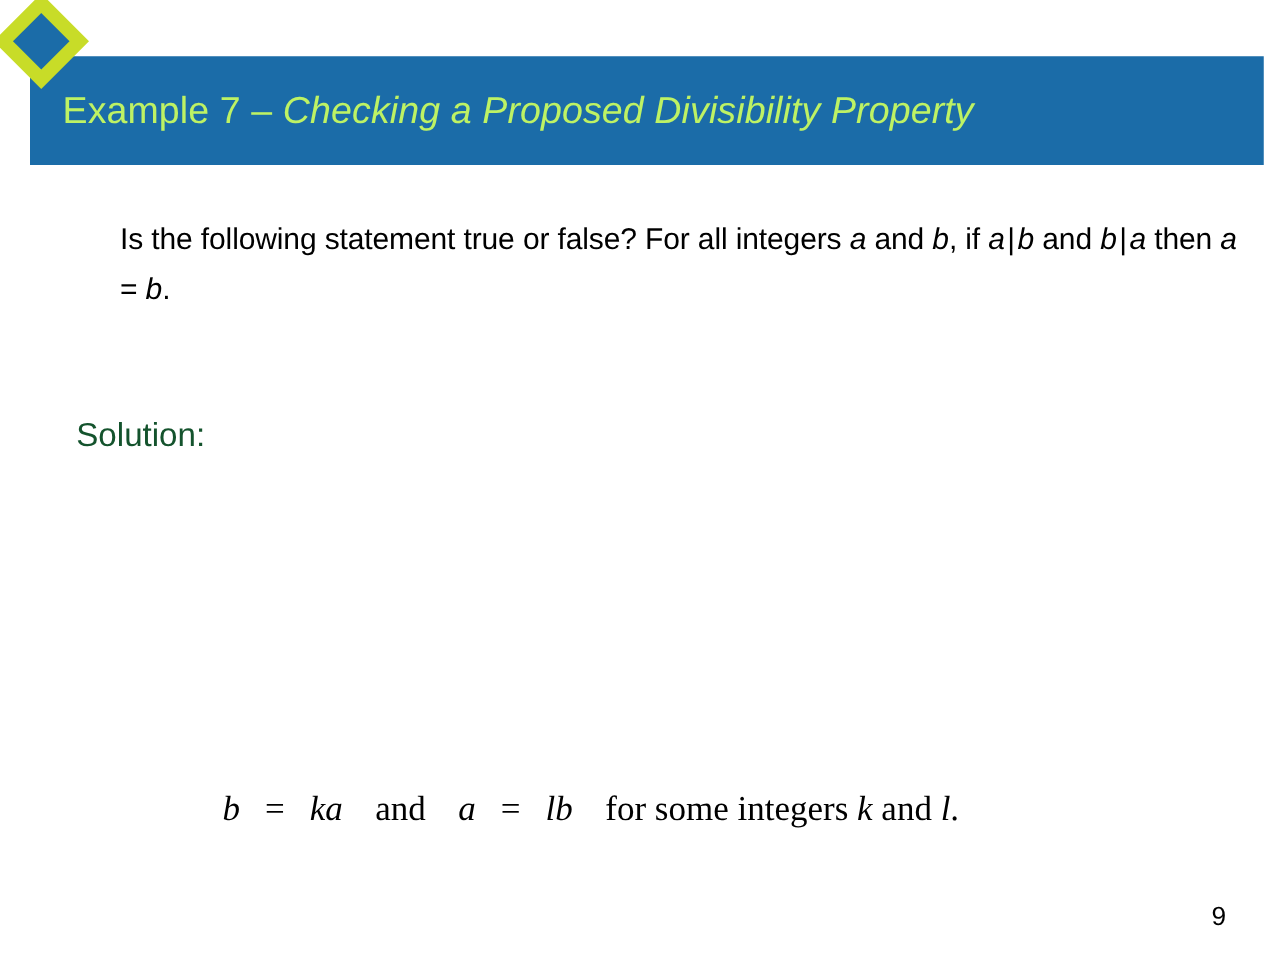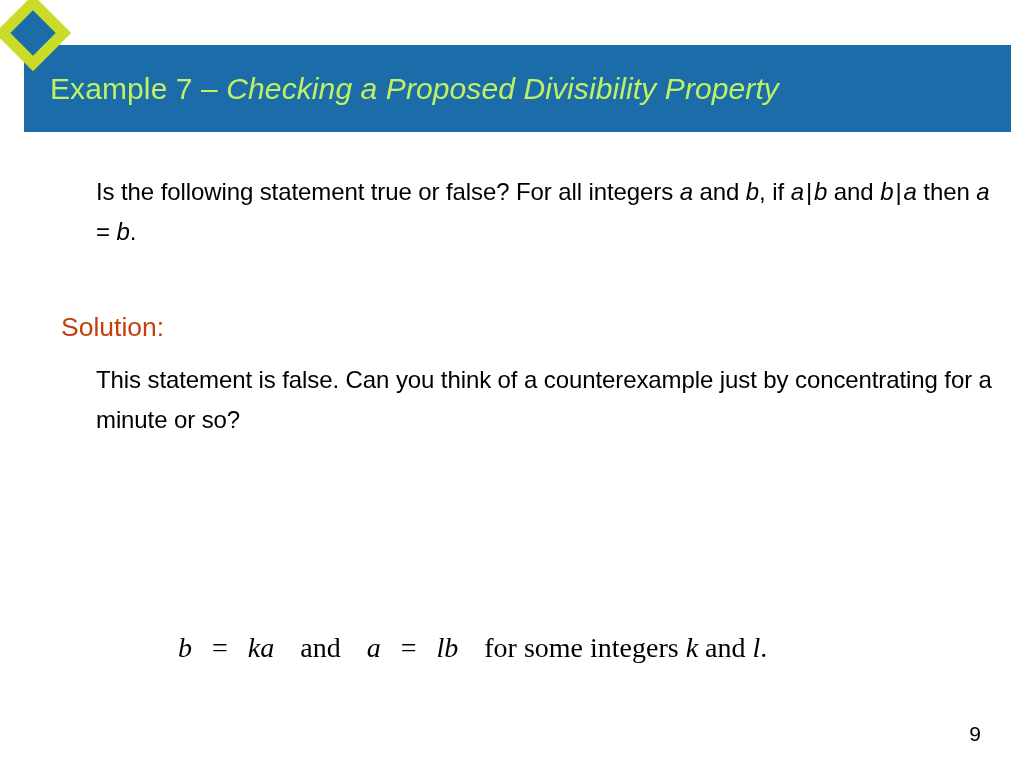--- a/index.html
+++ b/index.html
@@ -71,22 +71,22 @@
     color: #000000;
     font-size: 24px;
     line-height: 40px;
     letter-spacing: -0.1px;
     margin-left: 35px;
   }
   .p1 { top: 172px; width: 900px; }
   .solution-label {
     position: absolute;
     left: 61px;
-    top: 307px;
-    color: #c2410c;
+    top: 328px;
+    color: #14532d;
     font-size: 26.5px;
     line-height: 40px;
   }
   .p2 { top: 360px; width: 905px; }
   .p3 { top: 500px; width: 900px; }
 
   .v { font-style: italic; }
   .bar {
     font-style: normal;
     padding: 0 2px;
@@ -131,20 +131,19 @@
   </div>
 
   <div class="diamond">
     <div class="diamond-inner"></div>
   </div>
 
   <div class="body-block p1"><span>Is the following statement true or false? For all integers </span><span class="v">a</span><span> and </span><span class="v">b</span><span>, if </span><span class="v">a</span><span class="bar">|</span><span class="v">b</span><span> and </span><span class="v">b</span><span class="bar">|</span><span class="v">a</span><span> then </span><span class="v">a</span><span> = </span><span class="v">b</span><span>.</span></div>
 
   <div class="solution-label">Solution:</div>
 
-  <div class="body-block p2">This statement is false. Can you think of a counterexample just by concentrating for a minute or so?</div>
 
 
   <div class="math-line"><span class="mi">b</span><span class="math-gap-sm"></span><span class="mo">=</span><span class="math-gap-sm"></span><span class="mi">k</span><span class="mi">a</span><span class="math-gap"></span><span class="mtext">and</span><span class="math-gap"></span><span class="mi">a</span><span class="math-gap-sm"></span><span class="mo">=</span><span class="math-gap-sm"></span><span class="mi">l</span><span class="mi">b</span><span class="math-gap"></span><span class="mtext">for some integers </span><span class="mi">k</span><span class="mtext"> and </span><span class="mi">l</span><span class="mtext">.</span></div>
 
   <div class="page-number">9</div>
 
 </div>
 
 </body></html>

